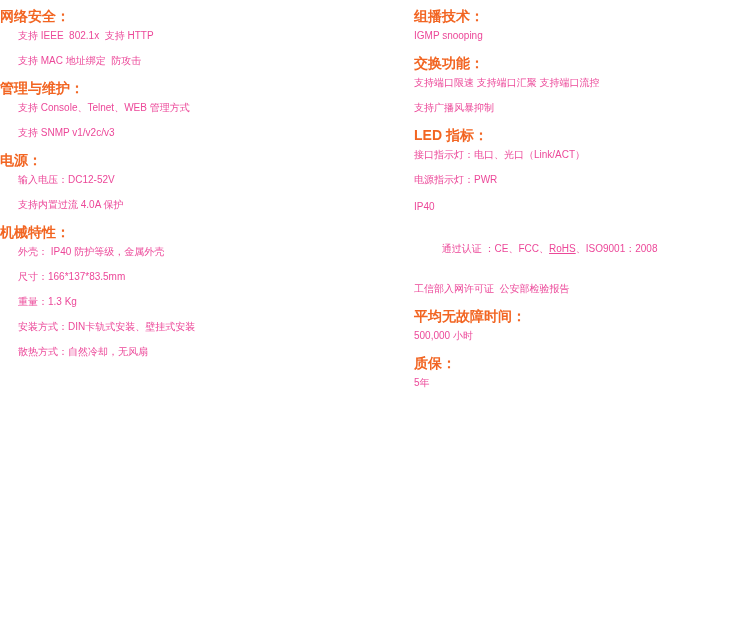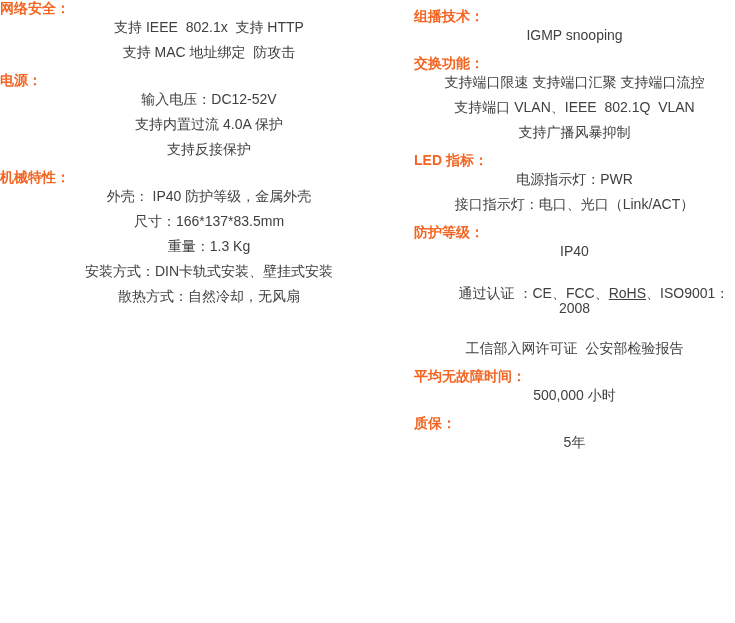--- a/index.html
+++ b/index.html
@@ -40,60 +40,65 @@
     font-size: 14px;
     line-height: 16px;
     margin: 0 0 4px 0;
     padding: 0;
   }
   .sec-body {
     margin: 0 0 12px 0;
     padding: 0;
   }
   .line {
-    font-size: 14px;
+    font-size: 10px;
     line-height: 15px;
-    color: #404040;
+    color: #ec4899;
     margin: 0 0 10px 0;
     white-space: pre-wrap;
-    text-align: center;
   }
   .line:last-child {
     margin-bottom: 0;
   }
   .indent-1 { padding-left: 18px; }
   .indent-2 { padding-left: 14px; }
   .title-indent-1 { padding-left: 14px; }
   .underline { text-decoration: underline; }
   
   .col-left .section { margin-bottom: 0; }
   .col-left .sec-title { margin-top: 0; }
 </style>
 </head>
 <body>
 
 <div class="page">
 
-  <div class="col col-left" style="padding-top:0;">
+  <div class="col col-left" style="padding-top:8px;">
 
     <div class="section">
       <div class="sec-title">网络安全：</div>
       <div class="sec-body">
         <div class="line indent-1">支持 IEEE  802.1x  支持 HTTP</div>
         <div class="line indent-1">支持 MAC 地址绑定  防攻击</div>
       </div>
     </div>
 
+    <div class="section">
+      <div class="sec-title">管理与维护：</div>
+      <div class="sec-body">
+        <div class="line indent-1">支持 Console、Telnet、WEB 管理方式</div>
+        <div class="line indent-1">支持 SNMP v1/v2c/v3</div>
+      </div>
+    </div>
 
     <div class="section">
       <div class="sec-title">电源：</div>
       <div class="sec-body">
         <div class="line indent-1">输入电压：DC12-52V</div>
         <div class="line indent-1">支持内置过流 4.0A 保护</div>
-        <div class="line indent-1">支持反接保护</div>
       </div>
     </div>
 
     <div class="section">
       <div class="sec-title">机械特性：</div>
       <div class="sec-body">
         <div class="line indent-1">外壳： IP40 防护等级，金属外壳</div>
         <div class="line indent-1">尺寸：166*137*83.5mm</div>
         <div class="line indent-1">重量：1.3 Kg</div>
         <div class="line indent-1">安装方式：DIN卡轨式安装、壁挂式安装</div>
@@ -110,35 +115,33 @@
       <div class="sec-title title-indent-1">组播技术：</div>
       <div class="sec-body">
         <div class="line indent-2">IGMP snooping</div>
       </div>
     </div>
 
     <div class="section">
       <div class="sec-title title-indent-1">交换功能：</div>
       <div class="sec-body">
         <div class="line indent-2">支持端口限速 支持端口汇聚 支持端口流控</div>
-        <div class="line indent-2">支持端口 VLAN、IEEE  802.1Q  VLAN</div>
         <div class="line indent-2">支持广播风暴抑制</div>
       </div>
     </div>
 
     <div class="section">
       <div class="sec-title title-indent-1">LED 指标：</div>
       <div class="sec-body">
+        <div class="line indent-2">接口指示灯：电口、光口（Link/ACT）</div>
         <div class="line indent-2">电源指示灯：PWR</div>
-        <div class="line indent-2">接口指示灯：电口、光口（Link/ACT）</div>
       </div>
     </div>
 
     <div class="section">
-      <div class="sec-title title-indent-1">防护等级：</div>
       <div class="sec-body">
         <div class="line indent-2">IP40</div>
       </div>
     </div>
 
     <div class="section">
       <div class="sec-body">
         <div class="line indent-2">
           <span>通过认证 ：CE、FCC、</span><span class="underline">RoHS</span><span>、ISO9001：2008</span>
         </div>

